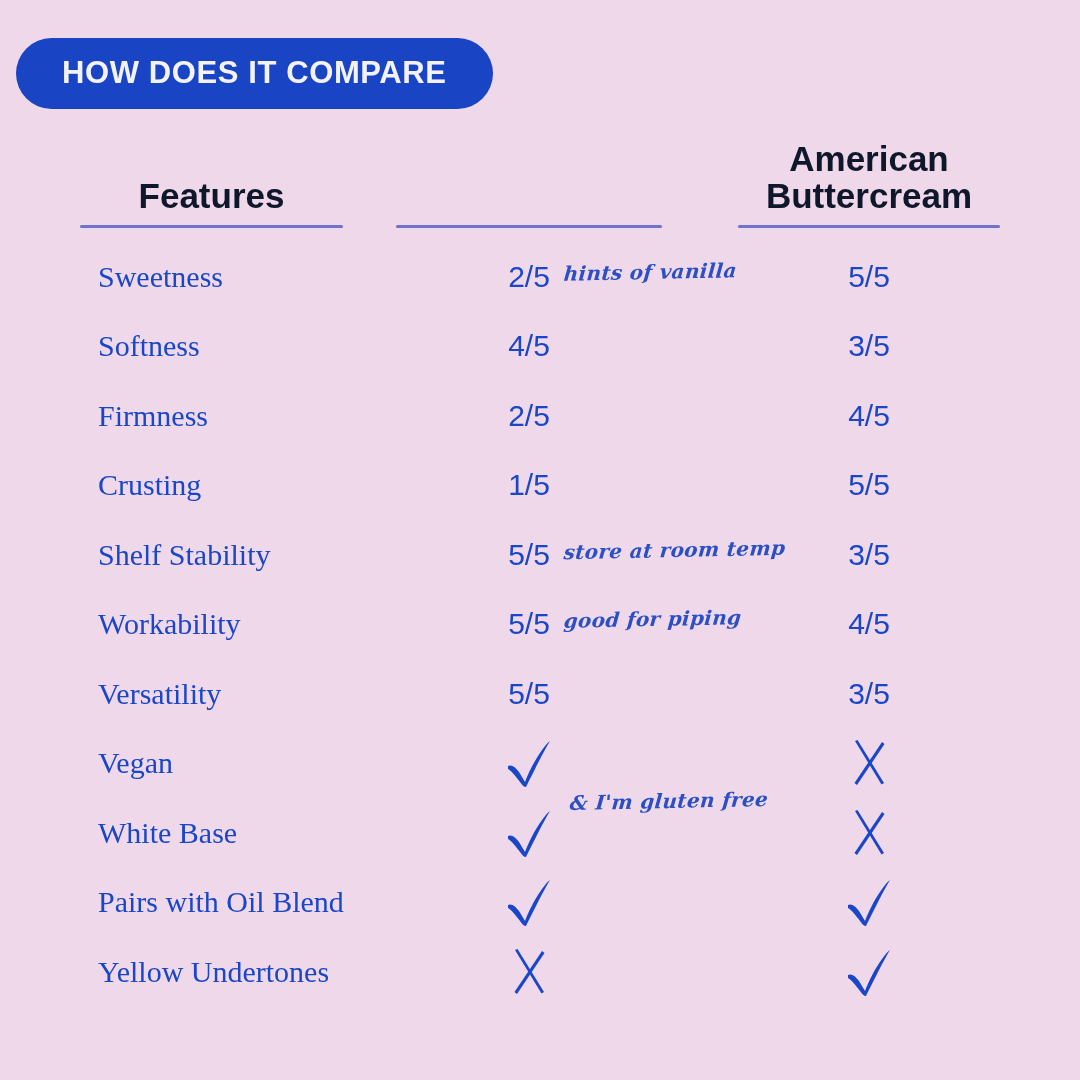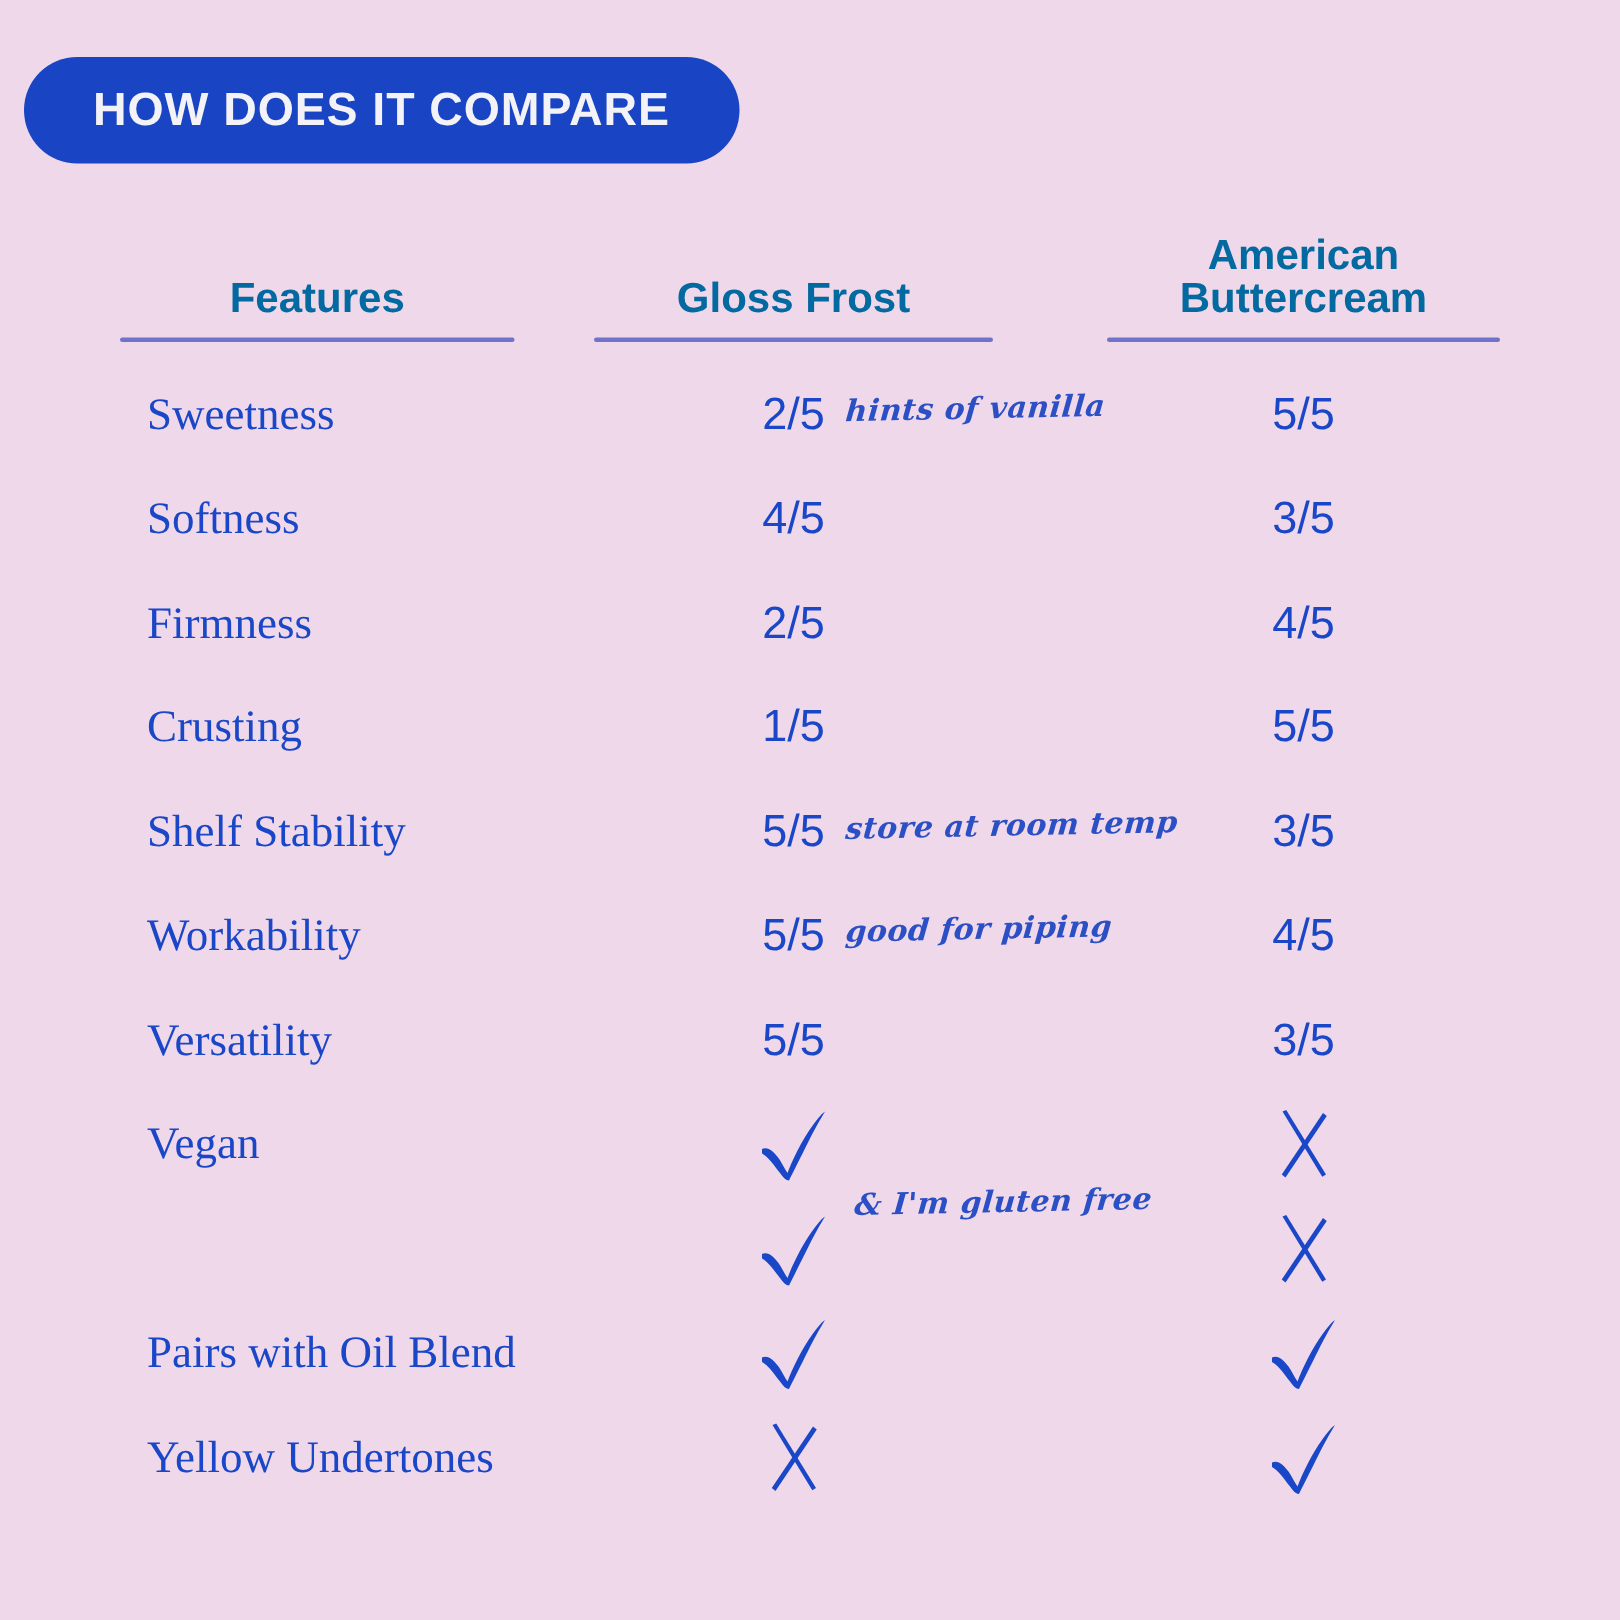--- a/index.html
+++ b/index.html
@@ -44,22 +44,22 @@
     left: 0;
     width: 1080px;
   }
 
   .head-row {
     position: relative;
     height: 108px;
   }
   .head-cell {
     position: absolute;
-    color: #0369a1;
-    font-size: 28px;
+    color: #0f172a;
+    font-size: 35px;
     font-weight: bold;
     line-height: 1.06;
     text-align: center;
     bottom: 22px;
   }
   .head-features { left: 80px;  width: 263px; margin-top: 40px; }
   .head-gloss    { left: 396px; width: 266px; }
   .head-abc      { left: 738px; width: 262px; }
 
   .rule {
@@ -138,21 +138,20 @@
 <div class="pill-wrap">
   <div class="pill">HOW DOES IT COMPARE</div>
 </div>
 
 <div class="table">
 
   <div class="head-row">
     <div class="head-cell head-features">Features</div>
     <div class="rule rule-features"></div>
 
-    <div class="head-cell head-gloss">Gloss Frost</div>
     <div class="rule rule-gloss"></div>
 
     <div class="head-cell head-abc">American Buttercream</div>
     <div class="rule rule-abc"></div>
   </div>
 
   <div class="rows" id="rows-host">
       <div class="row">
         <div class="cell c-feature">Sweetness</div>
         <div class="cell c-gloss has-note">
@@ -229,20 +228,21 @@
         <div class="cell c-abc">
           <span class="val">
             <svg class="mark" width="46" height="52" viewBox="0 0 46 52" aria-hidden="true">
               <path d="M9 4 L11.5 3 L38 46 L35.5 47.5 Z" fill="#1a46c8"></path>
               <path d="M36 5 L38.5 7 L11 48 L8.5 46 Z" fill="#1a46c8"></path>
             </svg>
           </span>
         </div>
       </div>
       <div class="row">
+        <div class="cell c-feature">White Base</div>
         <div class="cell c-gloss">
           <span class="val">
             <svg class="mark" width="54" height="52" viewBox="0 0 54 52" aria-hidden="true">
               <path d="M6 29 C10 27 14 31 17 35 C19 38 21 42 23 45 C26 37 32 24 40 13 C43 9 45 6 48 4 C45 9 41 16 37 24 C32 34 27 44 24 50 C22 50 20 48 18 45 C14 40 10 34 6 32 Z" fill="#1a46c8"></path>
             </svg>
           </span>
         </div>
         <div class="cell c-abc">
           <span class="val">
             <svg class="mark" width="46" height="52" viewBox="0 0 46 52" aria-hidden="true">

